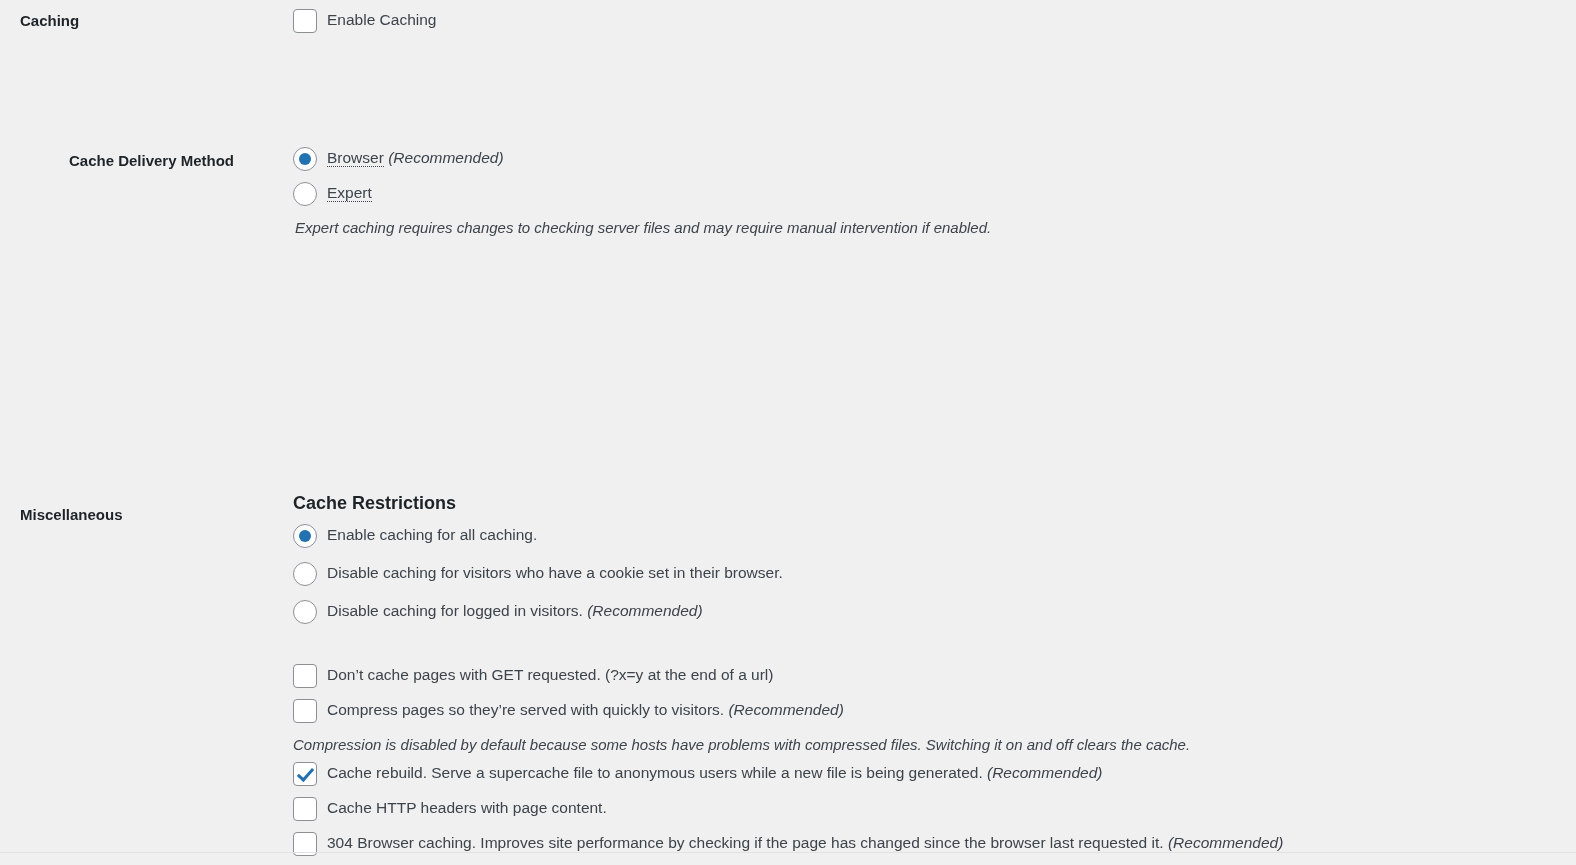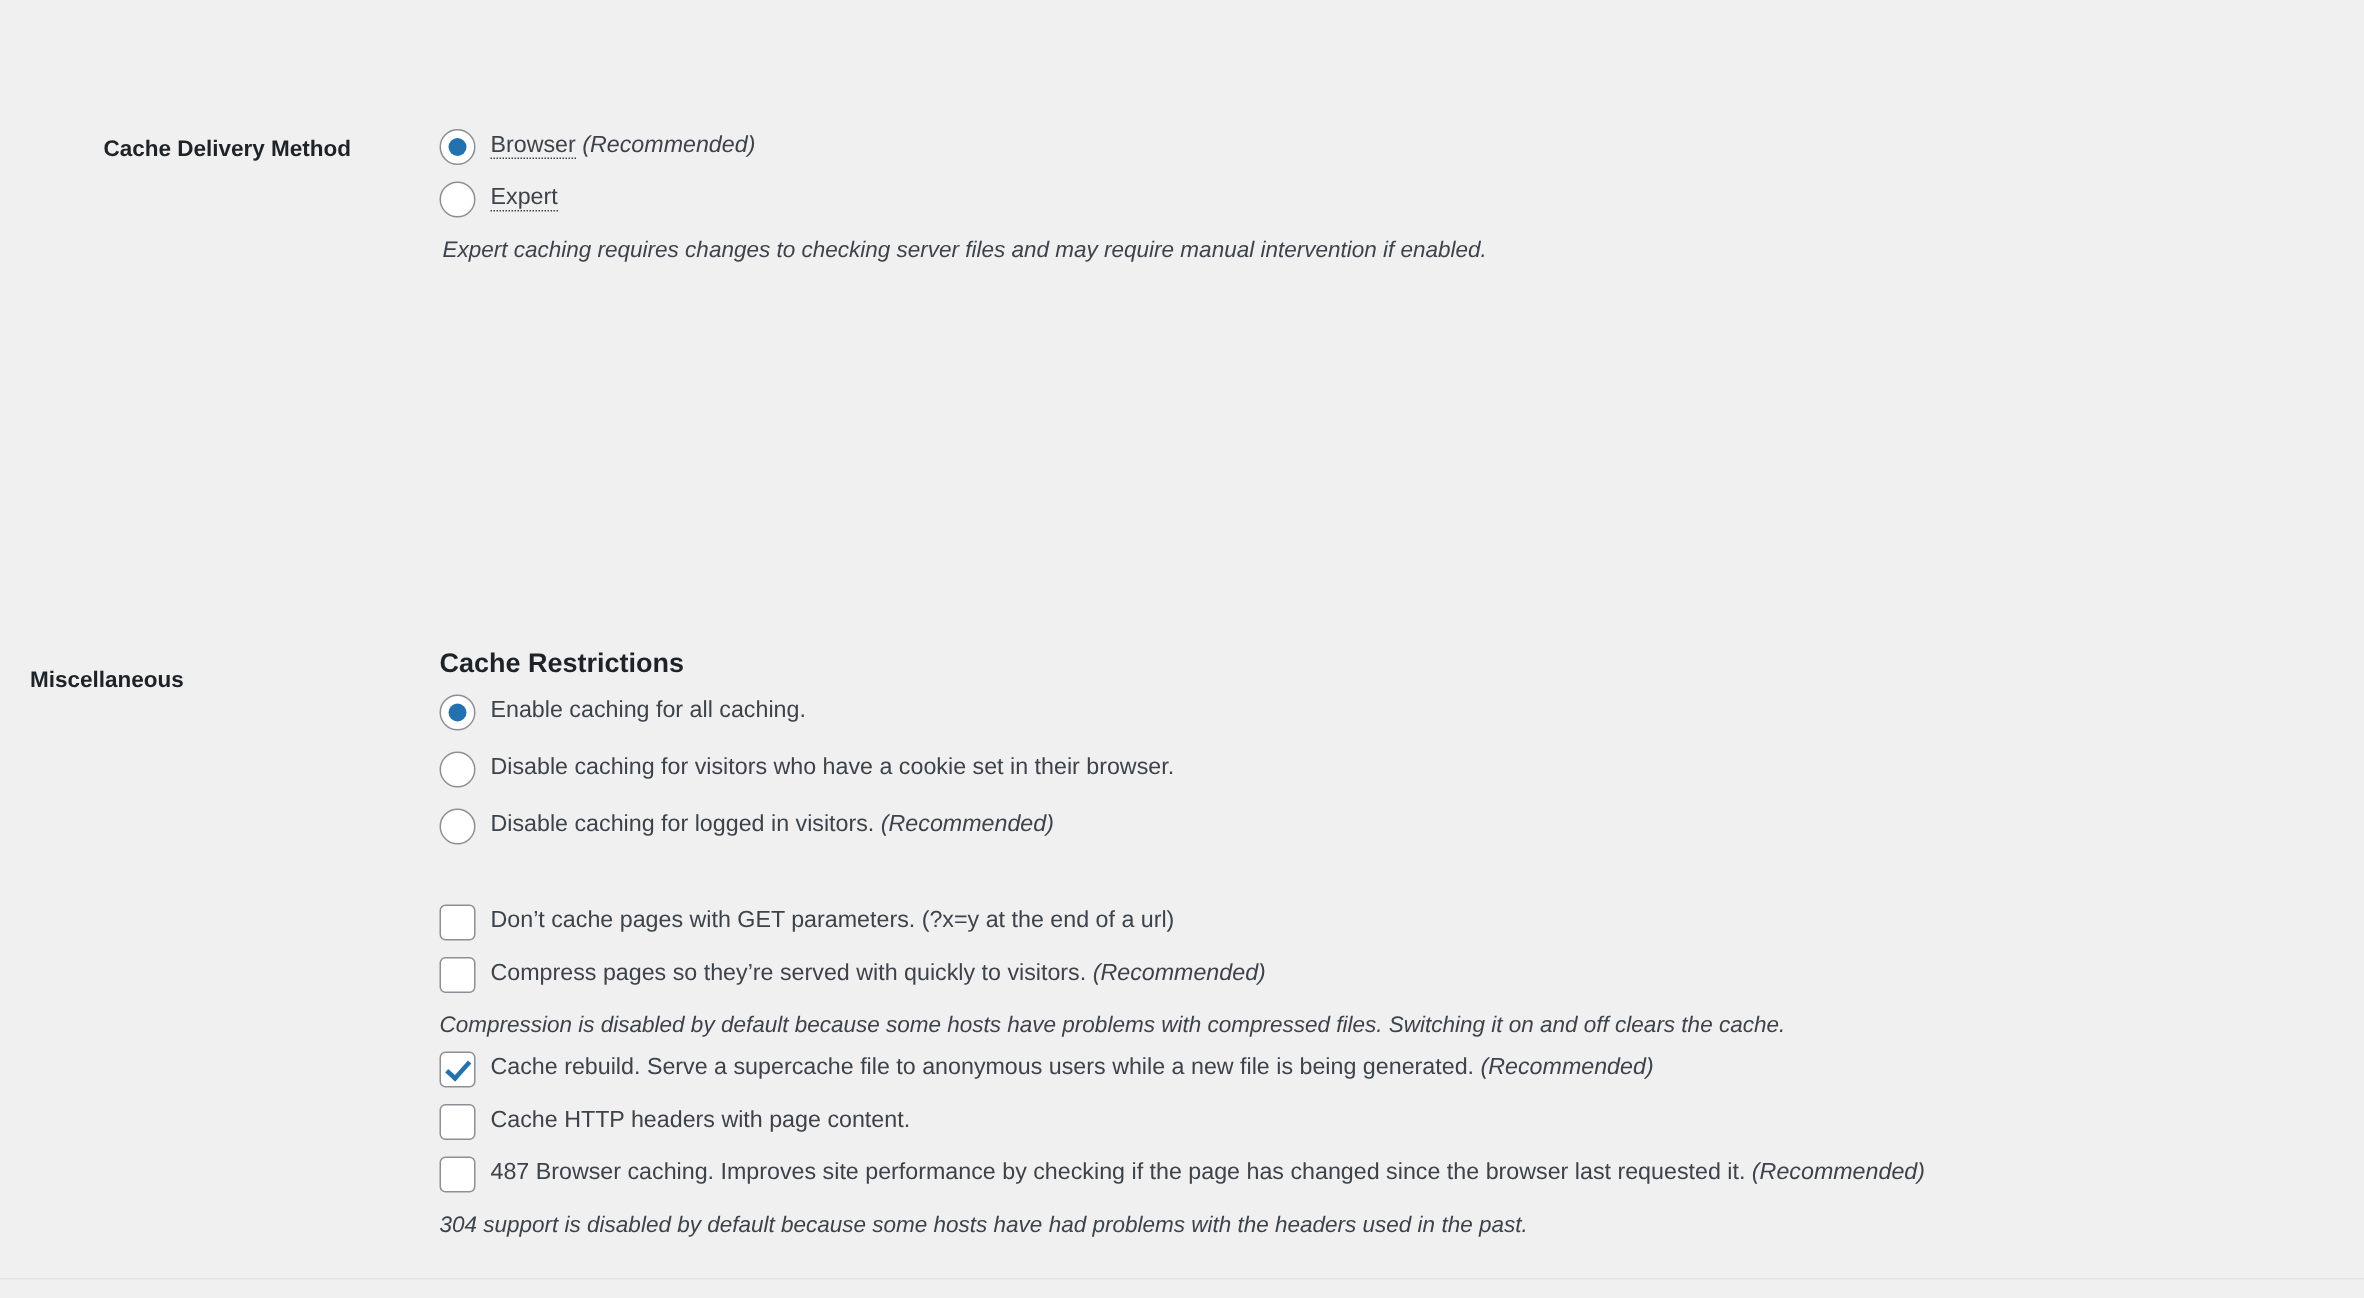--- a/index.html
+++ b/index.html
@@ -152,20 +152,29 @@
     height: 1px;
     background: #e2e2e3;
   }
 </style>
 </head>
 <body>
 
 <table class="form-table">
   <tbody>
 
+    <tr class="row-caching">
+      <th class="row-th">Caching</th>
+      <td class="row-td">
+        <label class="opt">
+          <span class="cb"></span>
+          <span class="opt-label">Enable Caching</span>
+        </label>
+      </td>
+    </tr>
 
     <tr class="row-delivery">
       <th class="row-th">Cache Delivery Method</th>
       <td class="row-td">
         <label class="opt">
           <span class="rb selected"></span>
           <span class="opt-label">
             <span class="dotted">Browser</span>
             <span class="rec">(Recommended)</span>
           </span>
@@ -202,21 +211,21 @@
               <span class="rec">(Recommended)</span>
             </span>
           </label>
         </div>
 
         <div class="gap-md"></div>
 
         <div class="group-flags">
           <label class="opt">
             <span class="cb"></span>
-            <span class="opt-label">Don’t cache pages with GET parameters. (?x=y at the end of a url)</span>
+            <span class="opt-label">Don’t cache pages with GET requested. (?x=y at the end of a url)</span>
           </label>
           <label class="opt">
             <span class="cb"></span>
             <span class="opt-label">
               <span>Compress pages so they’re served with quickly to visitors.</span>
               <span class="rec">(Recommended)</span>
             </span>
           </label>
         </div>
 
@@ -230,21 +239,21 @@
               <span class="rec">(Recommended)</span>
             </span>
           </label>
           <label class="opt">
             <span class="cb"></span>
             <span class="opt-label">Cache HTTP headers with page content.</span>
           </label>
           <label class="opt">
             <span class="cb"></span>
             <span class="opt-label">
-              <span>487 Browser caching. Improves site performance by checking if the page has changed since the browser last requested it.</span>
+              <span>304 Browser caching. Improves site performance by checking if the page has changed since the browser last requested it.</span>
               <span class="rec">(Recommended)</span>
             </span>
           </label>
         </div>
 
         <div class="note">304 support is disabled by default because some hosts have had problems with the headers used in the past.</div>
 
       </td>
     </tr>
 

